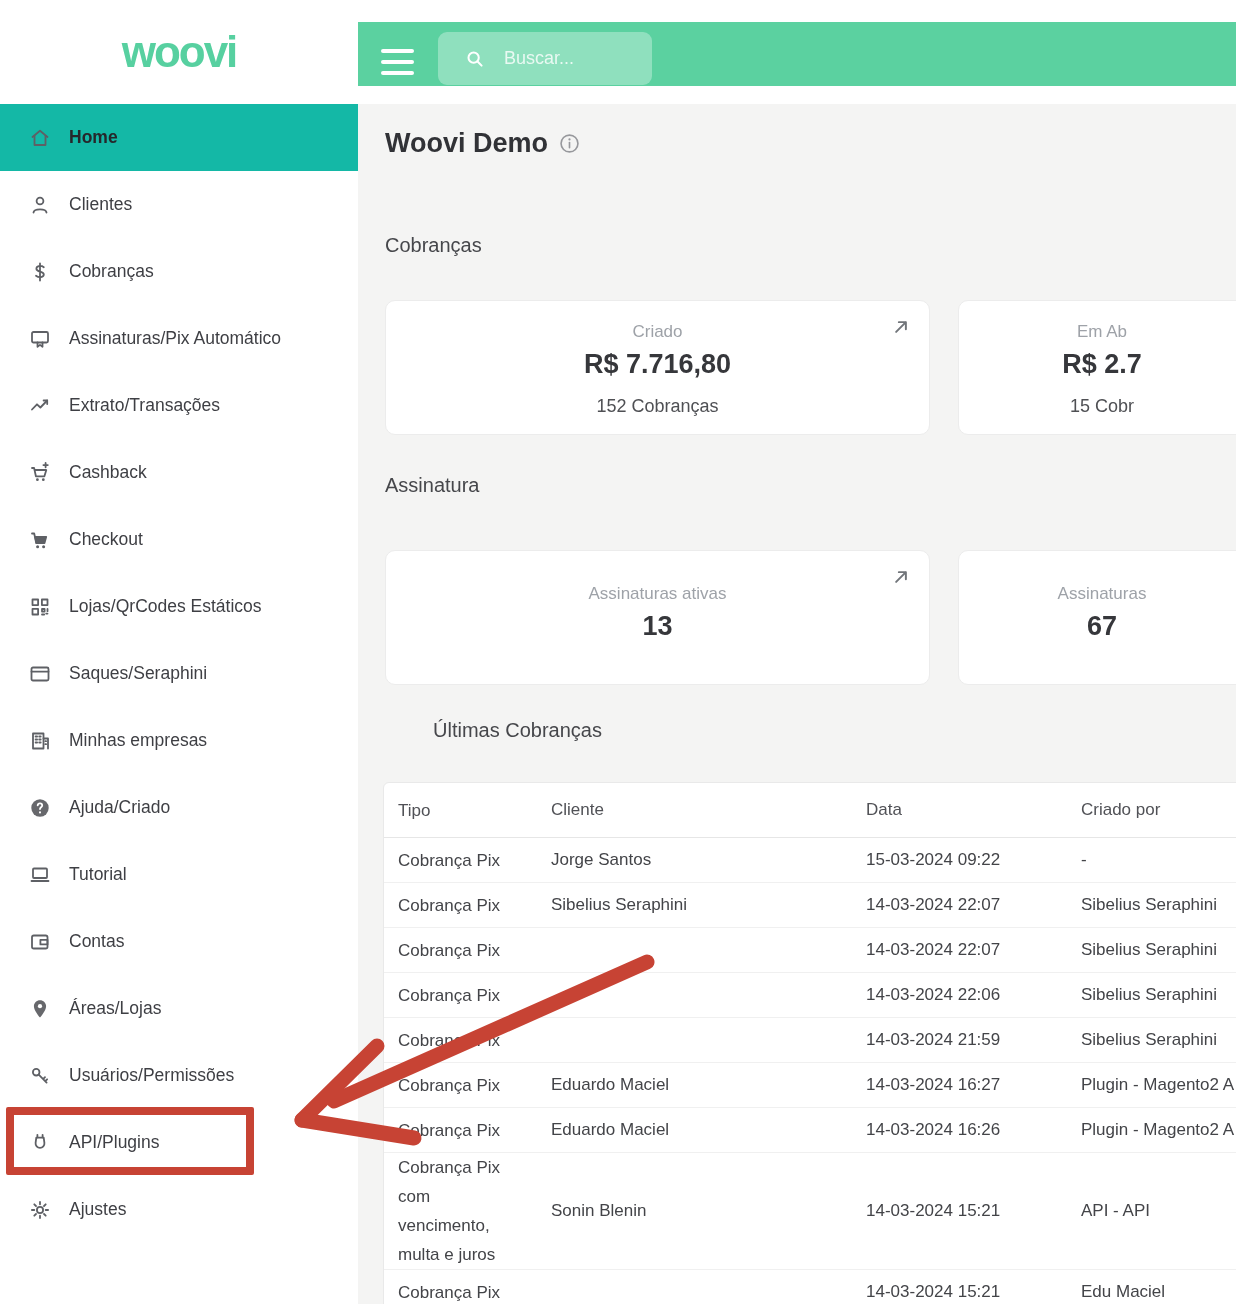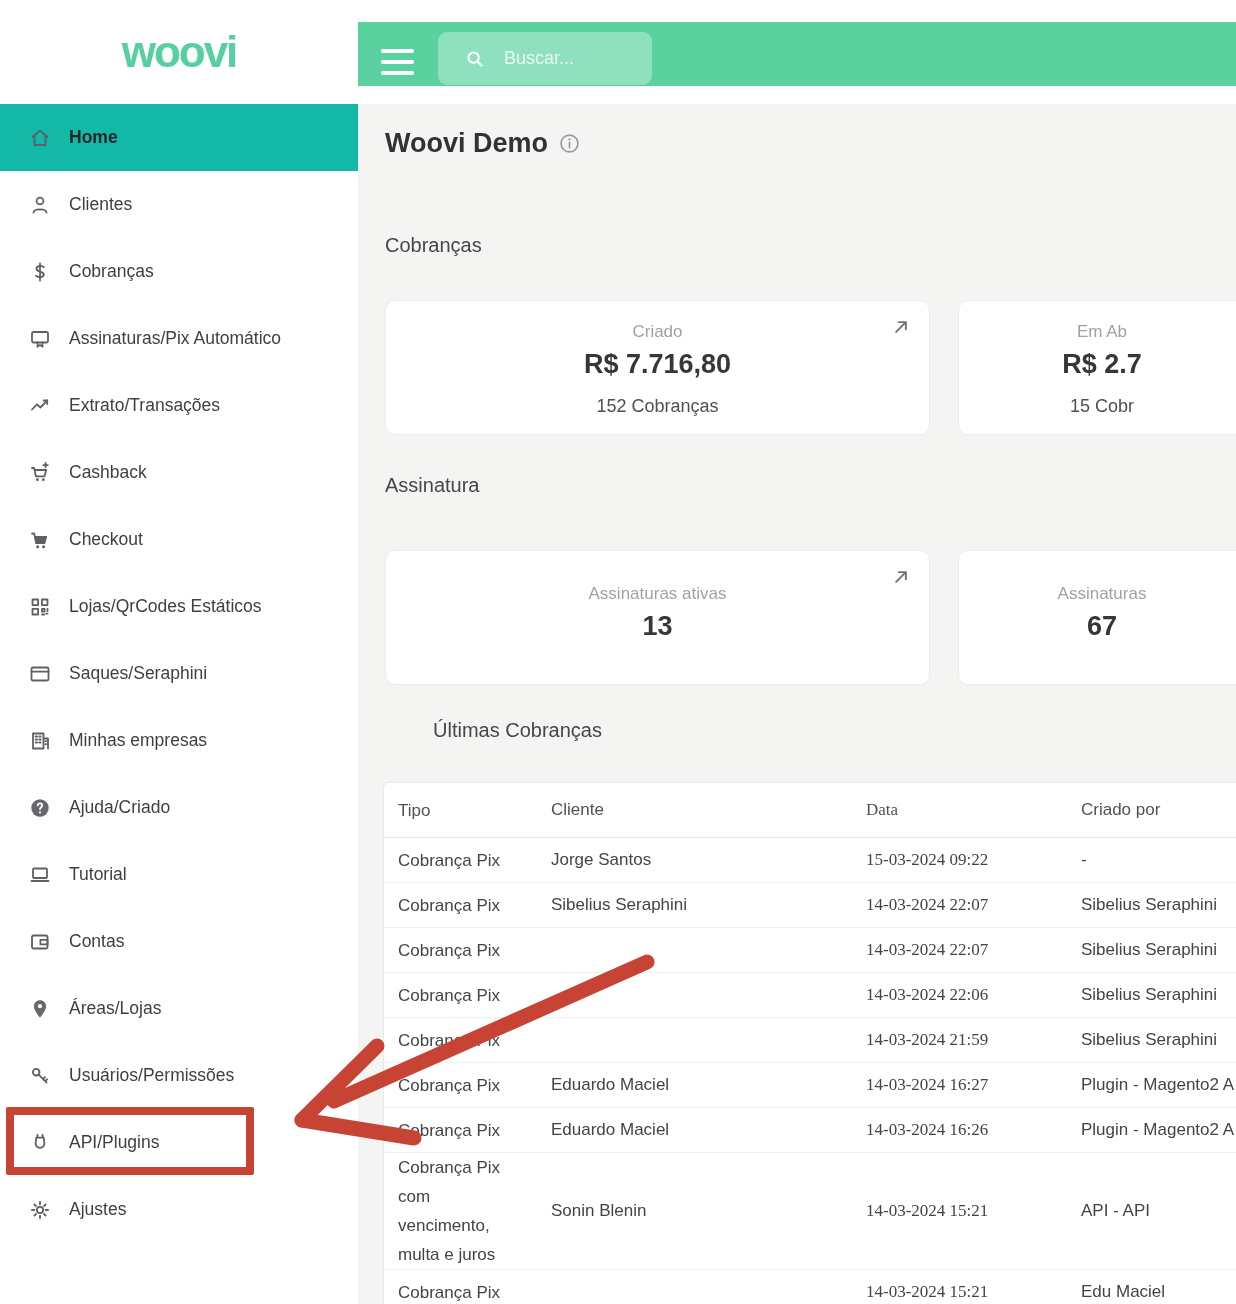--- a/index.html
+++ b/index.html
@@ -45,21 +45,21 @@
   
   .table{position:absolute;left:25px;top:678px;width:920px;background:#fff;
          border:1px solid #E9E9E9;border-radius:6px;box-sizing:border-box;}
   .thead{height:54px;display:flex;align-items:center;border-bottom:1px solid #E6E6E6;
          color:#505156;font-size:17px;}
   .trow{min-height:44px;display:flex;align-items:center;border-bottom:1px solid #F0F0F0;
         font-size:17px;color:#434448;cursor:pointer;}
   .trow:last-child{border-bottom:none;}
   .c1{width:112px;padding:0 27px 0 14px;flex:0 0 auto;line-height:29px;}
   .c2{width:301px;padding-left:14px;flex:0 0 auto;}
-  .c3{width:201px;padding-left:14px;flex:0 0 auto;font-family:Liberation Serif, serif;}
+  .c3{width:201px;padding-left:14px;flex:0 0 auto;}
   .c4{flex:1;padding-left:14px;white-space:nowrap;}
   
   .red-box{position:absolute;left:6px;top:1107px;width:248px;height:68px;
            border:8px solid #C74334;box-sizing:border-box;border-radius:2px;z-index:10;pointer-events:none;}
   .arrow-svg{position:absolute;left:0;top:0;z-index:11;pointer-events:none;}
 </style>
 </head>
 <body>
 
 <aside class="sidebar">

